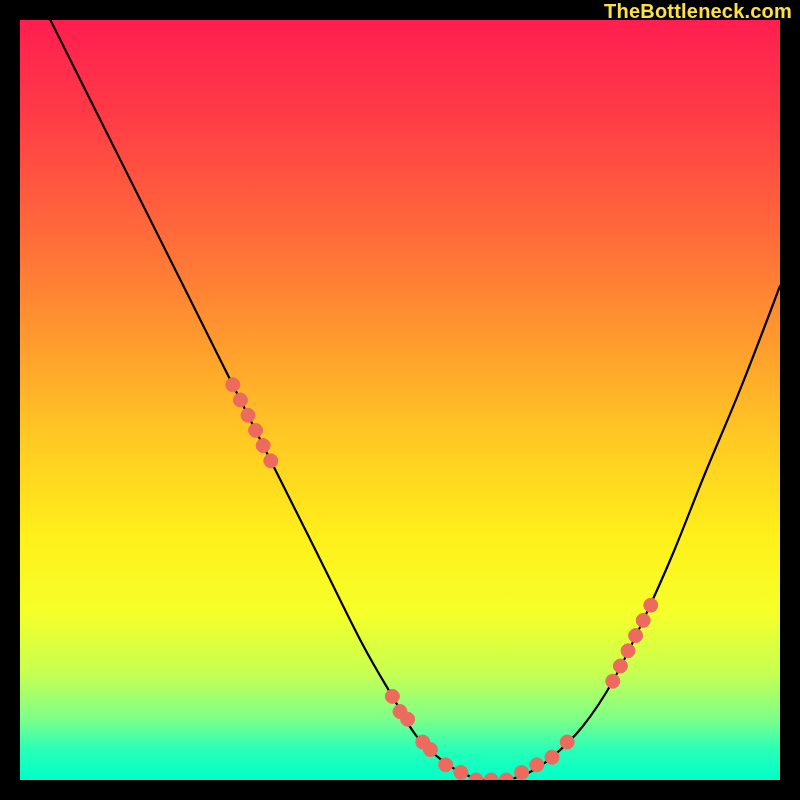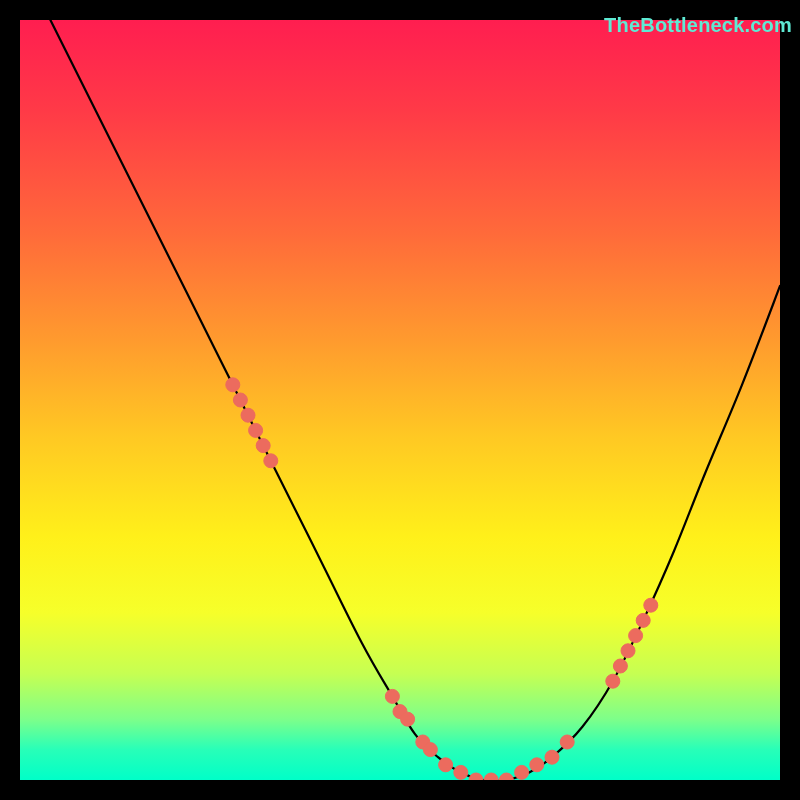--- a/index.html
+++ b/index.html
@@ -25,26 +25,26 @@
       #fff01a 68%,
       #f6ff2a 78%,
       #c6ff52 86%,
       #7dff8a 92%,
       #28ffb8 96%,
       #00ffc8 100%
     );
   }
   .watermark {
     position: absolute;
-    top: 14px;
+    top: 0;
     right: 8px;
     font-family: Arial, Helvetica, sans-serif;
     font-size: 20px;
     font-weight: bold;
-    color: #5eead4;
+    color: #fde047;
     letter-spacing: 0.2px;
     user-select: none;
   }
   svg.curve {
     position: absolute;
     left: 0; top: 0;
     width: 760px; height: 760px;
   }
   .curve-path {
     fill: none;

